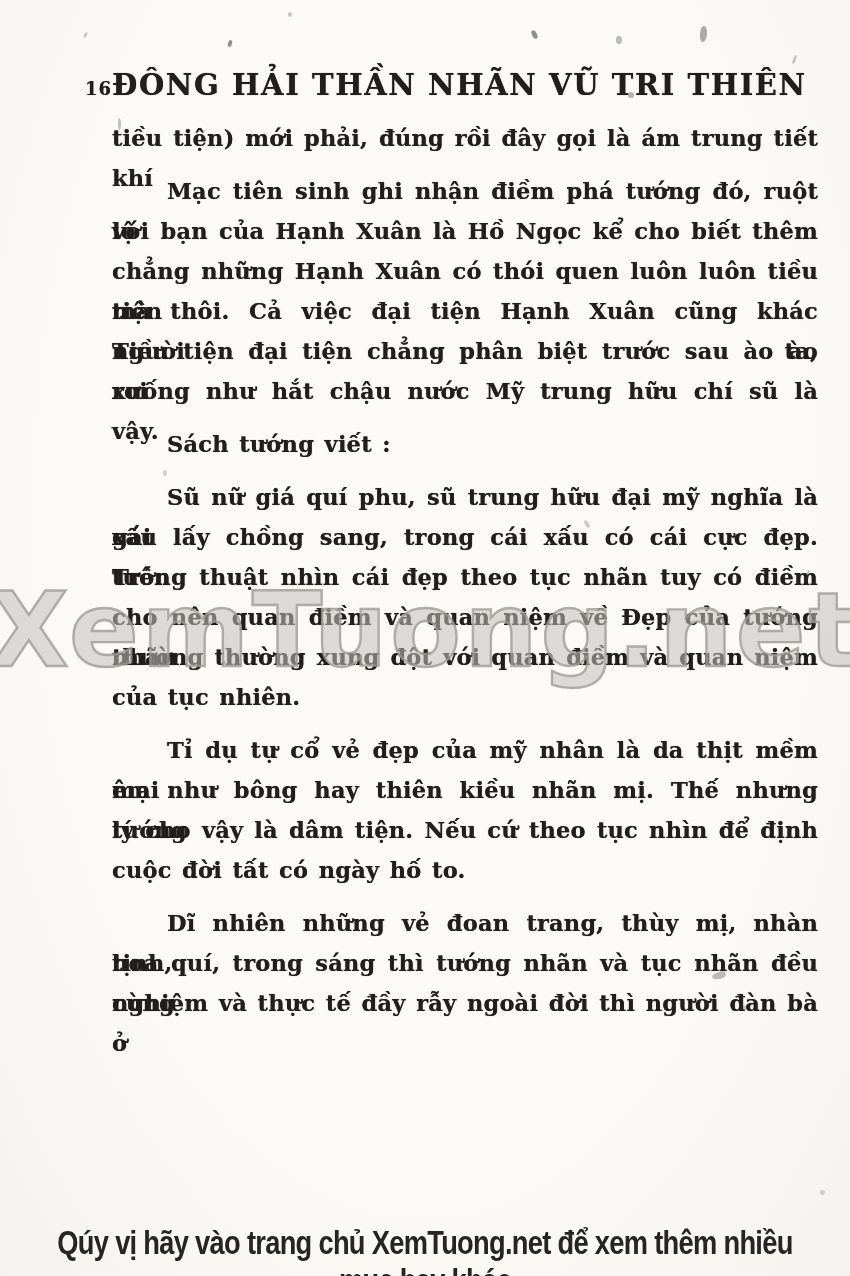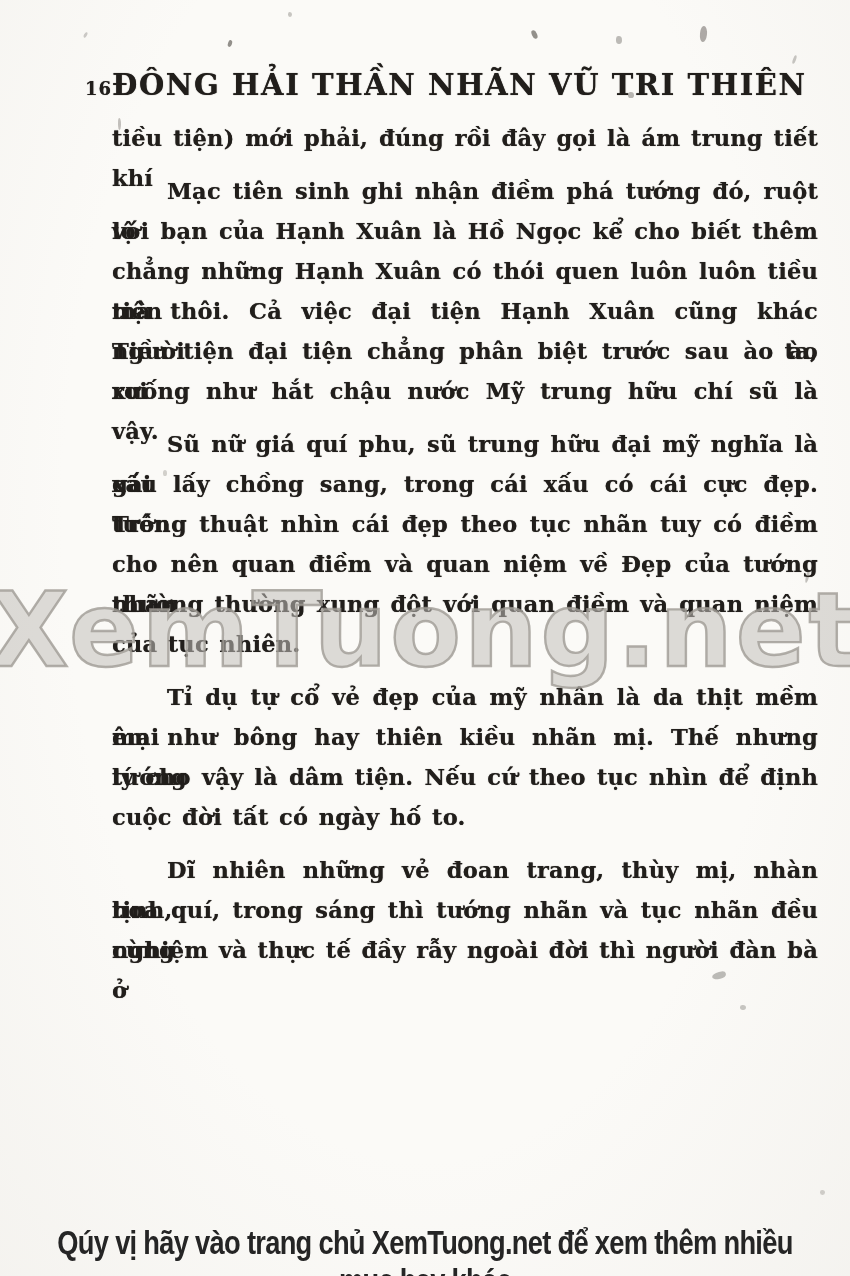--- a/index.html
+++ b/index.html
@@ -127,20 +127,23 @@
 
     <div class="para">
       <div class="line first">Mạc tiên sinh ghi nhận điềm phá tướng đó, ruột lộ</div>
       <div class="line">với bạn của Hạnh Xuân là Hồ Ngọc kể cho biết thêm</div>
       <div class="line">chẳng những Hạnh Xuân có thói quen luôn luôn tiều tiện</div>
       <div class="line">mà thôi. Cả việc đại tiện Hạnh Xuân cũng khác người ta,</div>
       <div class="line">Tiều tiện đại tiện chẳng phân biệt trước sau ào ào rơi</div>
       <div class="line">xuống như hắt chậu nước Mỹ trung hữu chí sũ là vậy.</div>
     </div>
 
+    <div class="para">
+      <div class="line first last">Sách tướng viết :</div>
+    </div>
 
     <div class="para">
       <div class="line first">Sũ nữ giá quí phu, sũ trung hữu đại mỹ nghĩa là gái</div>
       <div class="line">xấu lấy chồng sang, trong cái xấu có cái cực đẹp. Trên</div>
       <div class="line">tướng thuật nhìn cái đẹp theo tục nhãn tuy có điềm</div>
       <div class="line">cho nên quan điềm và quan niệm về Đẹp của tướng nhãn</div>
       <div class="line">thường thường xung đột với quan điềm và quan niệm</div>
       <div class="line last">của tục nhiên.</div>
     </div>
 

